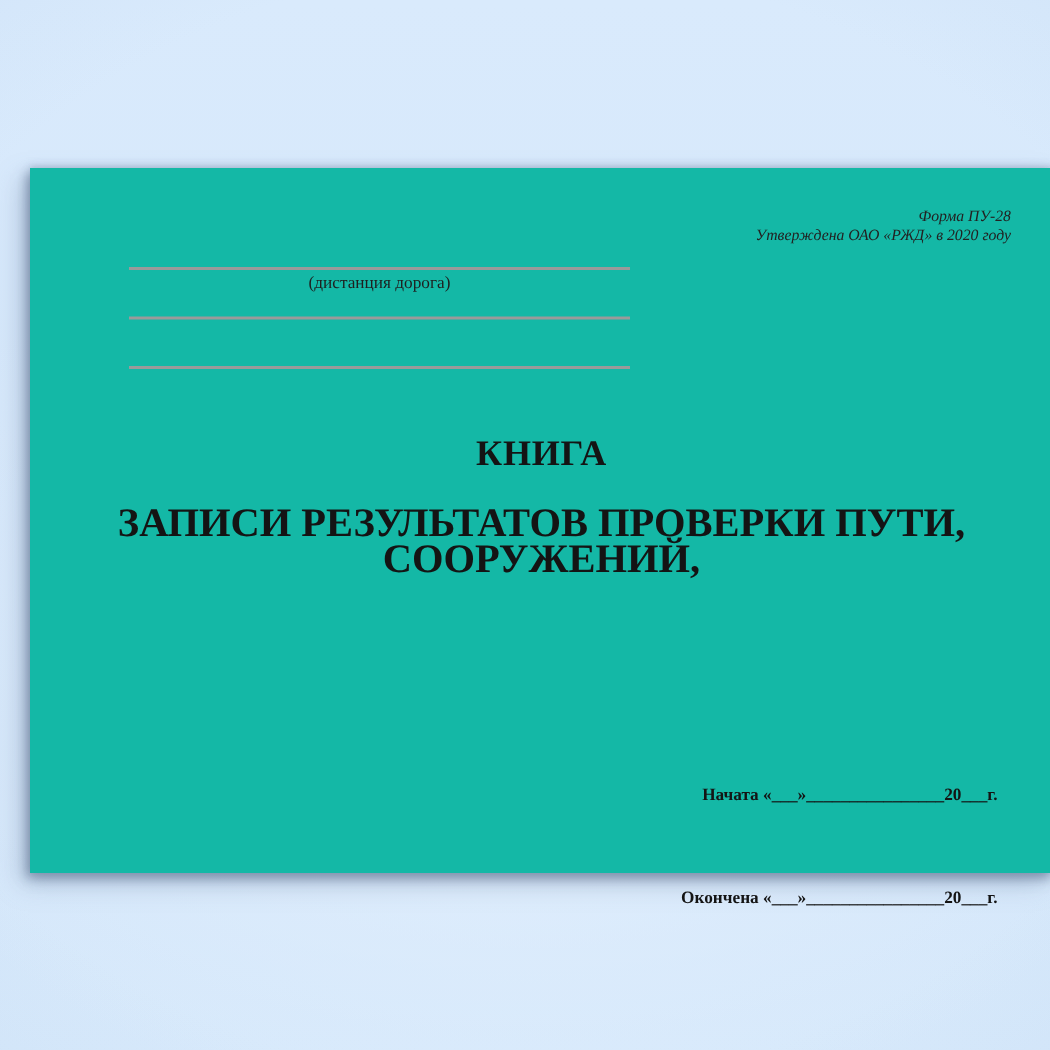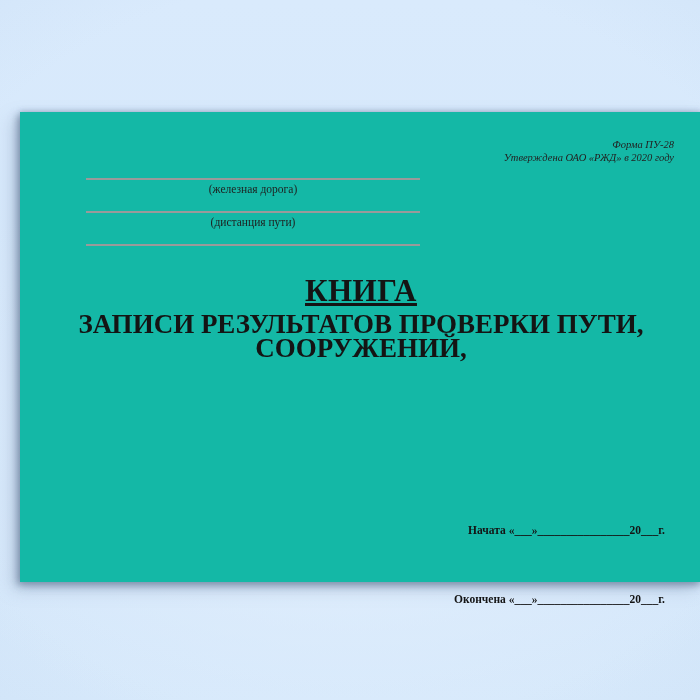--- a/index.html
+++ b/index.html
@@ -69,26 +69,25 @@
   }
   .title-block {
     position: absolute;
     top: 158px;
     left: 0;
     right: 0;
     text-align: center;
     color: #141414;
   }
   .book-title {
-    font-size: 31px;
+    font-size: 24px;
     font-weight: bold;
     line-height: 34px;
     letter-spacing: 0.5px;
-    margin: 4px;
-    text-decoration: underline;
+    margin: 16px;
   }
   .book-subtitle {
     font-size: 27px;
     font-weight: bold;
     line-height: 24px;
     margin: 1px 0 0 0;
   }
   .dates-block {
     position: absolute;
     top: 361px;
@@ -110,25 +109,24 @@
 <div class="paper">
 
   <div class="form-meta">
     <div>Форма ПУ-28</div>
     <div>Утверждена ОАО «РЖД» в 2020 году</div>
   </div>
 
   <div class="fields">
     <div class="field">
       <div class="rule"></div>
-      <div class="caption">(железная дорога)</div>
+      <div class="caption">(дистанция дорога)</div>
     </div>
     <div class="field">
       <div class="rule"></div>
-      <div class="caption">(дистанция пути)</div>
     </div>
     <div class="field">
       <div class="rule"></div>
     </div>
   </div>
 
   <div class="title-block">
     <div class="book-title">КНИГА</div>
     <div class="book-subtitle">ЗАПИСИ РЕЗУЛЬТАТОВ ПРОВЕРКИ ПУТИ, СООРУЖЕНИЙ,</div>
   </div>

